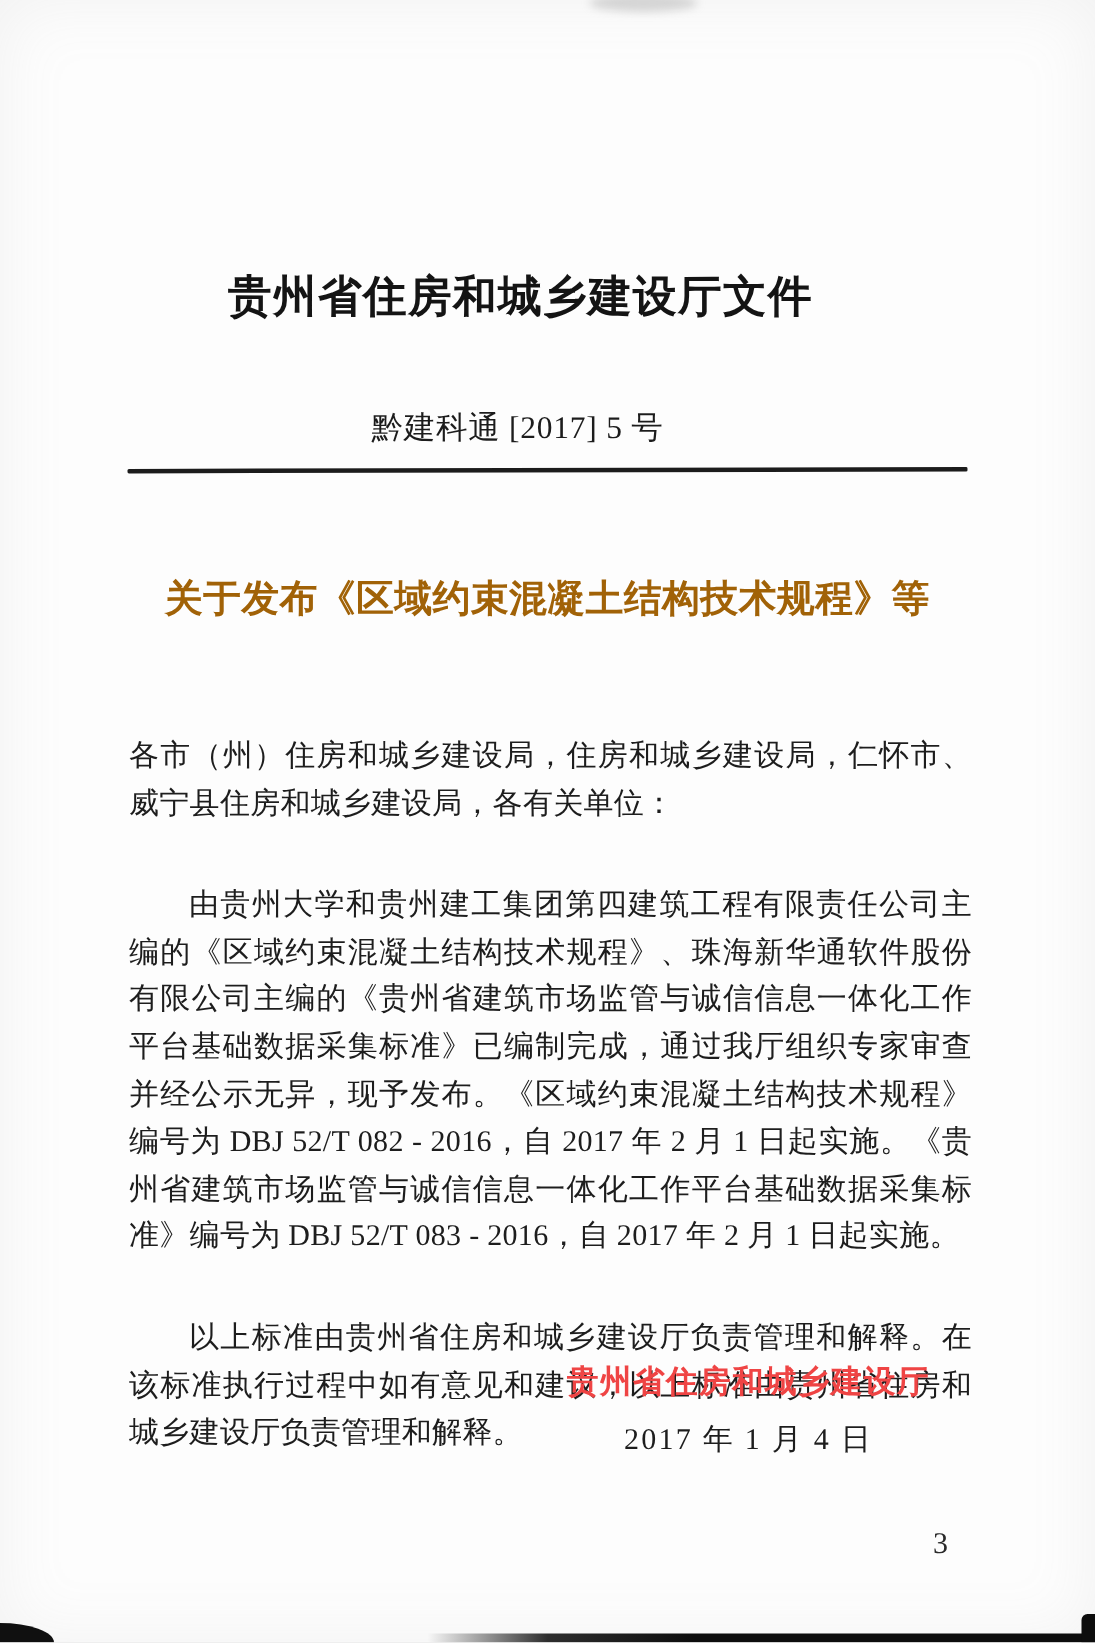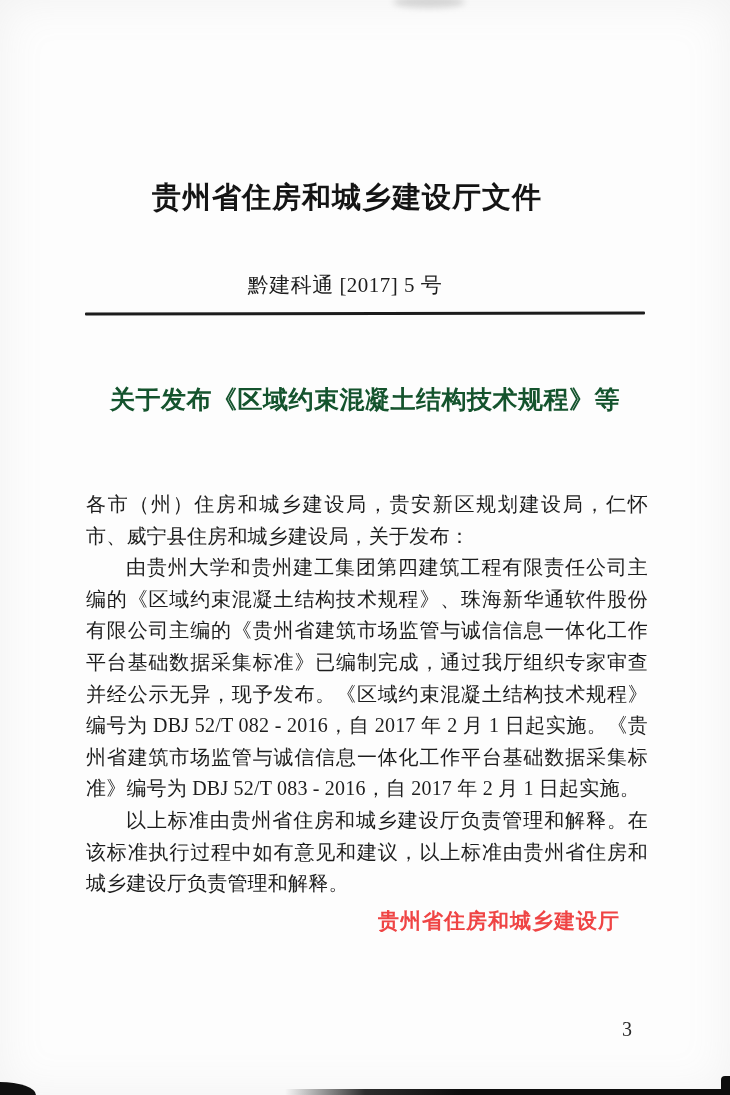--- a/index.html
+++ b/index.html
@@ -65,39 +65,40 @@
   .subject {
     position: absolute;
     top: 381px;
     left: 84px;
     width: 562px;
     text-align: center;
     font-size: 25px;
     font-weight: 600;
     line-height: 38px;
     letter-spacing: 0.5px;
-    color: #14532d;
+    color: #a16207;
   }
   .body-text {
     position: absolute;
     top: 489px;
     left: 86px;
     width: 562px;
     font-size: 20px;
     line-height: 31.6px;
     text-align: justify;
     letter-spacing: 0.2px;
     color: #1d1d1d;
   }
   .body-text p {
     margin: 0;
     padding: 0;
   }
   .body-text p.indent {
     text-indent: 2em;
+    margin-top: 36px;
   }
   .signature-block {
     position: absolute;
     top: 907px;
     right: 110px;
     text-align: center;
   }
   .signature {
     font-family: "Liberation Sans", "DejaVu Sans", sans-serif;
     font-size: 21px;
@@ -157,27 +158,28 @@
 
   <div class="doc-number">黔建科通 [2017] 5 号</div>
 
   <div class="rule"></div>
 
   <div class="subject">
     <div>关于发布《区域约束混凝土结构技术规程》等</div>
   </div>
 
   <div class="body-text">
-    <p>各市（州）住房和城乡建设局，贵安新区规划建设局，仁怀市、威宁县住房和城乡建设局，关于发布：</p>
+    <p>各市（州）住房和城乡建设局，住房和城乡建设局，仁怀市、威宁县住房和城乡建设局，各有关单位：</p>
     <p class="indent">由贵州大学和贵州建工集团第四建筑工程有限责任公司主编的《区域约束混凝土结构技术规程》、珠海新华通软件股份有限公司主编的《贵州省建筑市场监管与诚信信息一体化工作平台基础数据采集标准》已编制完成，通过我厅组织专家审查并经公示无异，现予发布。《区域约束混凝土结构技术规程》编号为 DBJ 52/T 082 - 2016，自 2017 年 2 月 1 日起实施。《贵州省建筑市场监管与诚信信息一体化工作平台基础数据采集标准》编号为 DBJ 52/T 083 - 2016，自 2017 年 2 月 1 日起实施。</p>
     <p class="indent">以上标准由贵州省住房和城乡建设厅负责管理和解释。在该标准执行过程中如有意见和建议，以上标准由贵州省住房和城乡建设厅负责管理和解释。</p>
   </div>
 
   <div class="signature-block">
     <div class="signature">贵州省住房和城乡建设厅</div>
+    <div class="sig-date">2017 年 1 月 4 日</div>
   </div>
 
   <div class="page-number">3</div>
 
   <div class="scan-bottom-band"></div>
   <div class="scan-corner-nub"></div>
   <div class="scan-corner-left"></div>
 
 </div>
 

